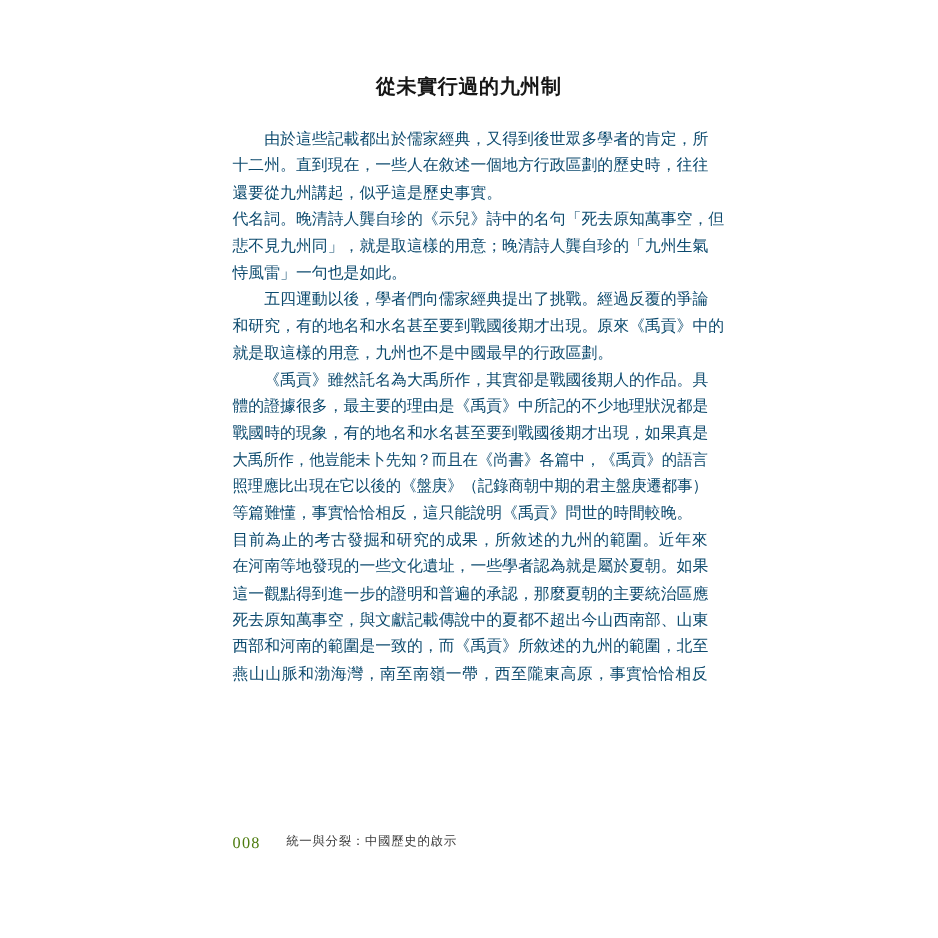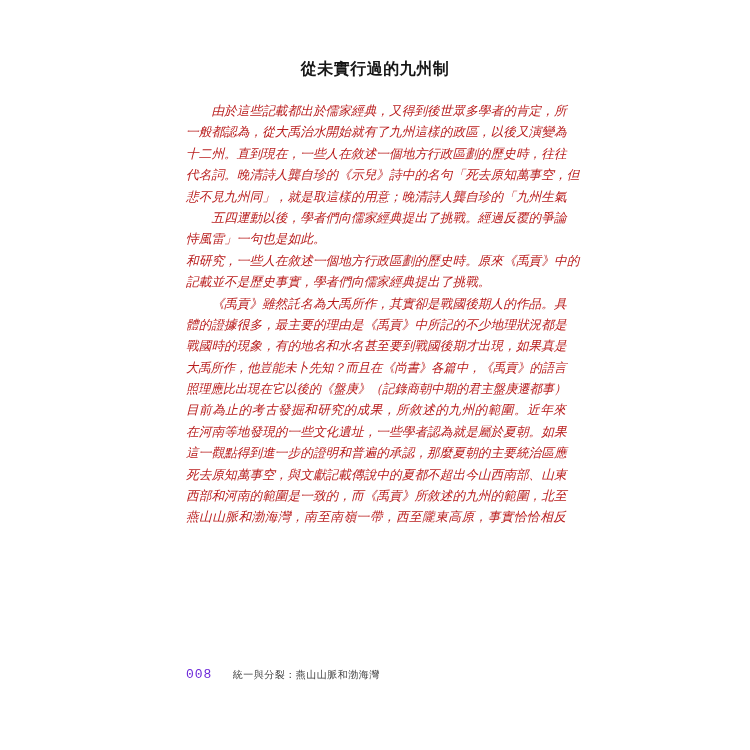--- a/index.html
+++ b/index.html
@@ -27,22 +27,21 @@
     letter-spacing: 0.5px;
     color: #161616;
     font-family: "Liberation Sans", sans-serif;
   }
   .body-text {
     position: absolute;
     left: 186px;
     top: 101px;
     width: 380px;
     font-size: 12.7px;
-    color: #b91c1c;
-    font-style: italic;
+    color: #0c4a6e;
   }
   .line {
     width: 380px;
     height: 21.4px;
     line-height: 21.4px;
     white-space: nowrap;
     text-align: left;
   }
   .line.full {
     text-align: justify;
@@ -53,62 +52,63 @@
   }
   .footer {
     position: absolute;
     left: 186px;
     top: 666px;
     height: 16px;
     line-height: 16px;
     white-space: nowrap;
   }
   .page-number {
-    font-family: Liberation Mono, monospace;
+    font-family: Liberation Serif, serif;
     font-size: 13px;
     letter-spacing: 1px;
-    color: #6d28d9;
+    color: #4d7c0f;
     vertical-align: middle;
   }
   .book-title {
     margin-left: 16px;
     font-size: 10px;
     letter-spacing: 0.5px;
     color: #3c3c3c;
     vertical-align: middle;
   }
 </style>
 </head>
 <body>
 
 <div class="page">
 
   <h1 class="chapter-title">從未實行過的九州制</h1>
 
   <div class="body-text">
       <div class="line first full">由於這些記載都出於儒家經典，又得到後世眾多學者的肯定，所</div>
-      <div class="line full">一般都認為，從大禹治水開始就有了九州這樣的政區，以後又演變為</div>
       <div class="line full">十二州。直到現在，一些人在敘述一個地方行政區劃的歷史時，往往</div>
+      <div class="line">還要從九州講起，似乎這是歷史事實。</div>
       <div class="line full">代名詞。晚清詩人龔自珍的《示兒》詩中的名句「死去原知萬事空，但</div>
       <div class="line full">悲不見九州同」，就是取這樣的用意；晚清詩人龔自珍的「九州生氣</div>
+      <div class="line">恃風雷」一句也是如此。</div>
       <div class="line first full">五四運動以後，學者們向儒家經典提出了挑戰。經過反覆的爭論</div>
-      <div class="line">恃風雷」一句也是如此。</div>
-      <div class="line full">和研究，一些人在敘述一個地方行政區劃的歷史時。原來《禹貢》中的</div>
-      <div class="line">記載並不是歷史事實，學者們向儒家經典提出了挑戰。</div>
+      <div class="line full">和研究，有的地名和水名甚至要到戰國後期才出現。原來《禹貢》中的</div>
+      <div class="line">就是取這樣的用意，九州也不是中國最早的行政區劃。</div>
       <div class="line first full">《禹貢》雖然託名為大禹所作，其實卻是戰國後期人的作品。具</div>
       <div class="line full">體的證據很多，最主要的理由是《禹貢》中所記的不少地理狀況都是</div>
       <div class="line full">戰國時的現象，有的地名和水名甚至要到戰國後期才出現，如果真是</div>
       <div class="line full" style="transform-origin: left center; transform: scaleX(0.966921); text-align-last: auto;">大禹所作，他豈能未卜先知？而且在《尚書》各篇中，《禹貢》的語言</div>
       <div class="line full" style="transform-origin: left center; transform: scaleX(0.966921); text-align-last: auto;">照理應比出現在它以後的《盤庚》（記錄商朝中期的君主盤庚遷都事）</div>
+      <div class="line">等篇難懂，事實恰恰相反，這只能說明《禹貢》問世的時間較晚。</div>
       <div class="line full">目前為止的考古發掘和研究的成果，所敘述的九州的範圍。近年來</div>
       <div class="line full">在河南等地發現的一些文化遺址，一些學者認為就是屬於夏朝。如果</div>
       <div class="line full">這一觀點得到進一步的證明和普遍的承認，那麼夏朝的主要統治區應</div>
       <div class="line full">死去原知萬事空，與文獻記載傳說中的夏都不超出今山西南部、山東</div>
       <div class="line full">西部和河南的範圍是一致的，而《禹貢》所敘述的九州的範圍，北至</div>
       <div class="line full">燕山山脈和渤海灣，南至南嶺一帶，西至隴東高原，事實恰恰相反</div>
     </div>
 
   <div class="footer">
     <span class="page-number">008</span>
-    <span class="book-title">統一與分裂：燕山山脈和渤海灣</span>
+    <span class="book-title">統一與分裂：中國歷史的啟示</span>
   </div>
 
 </div>
 
 </body></html>

